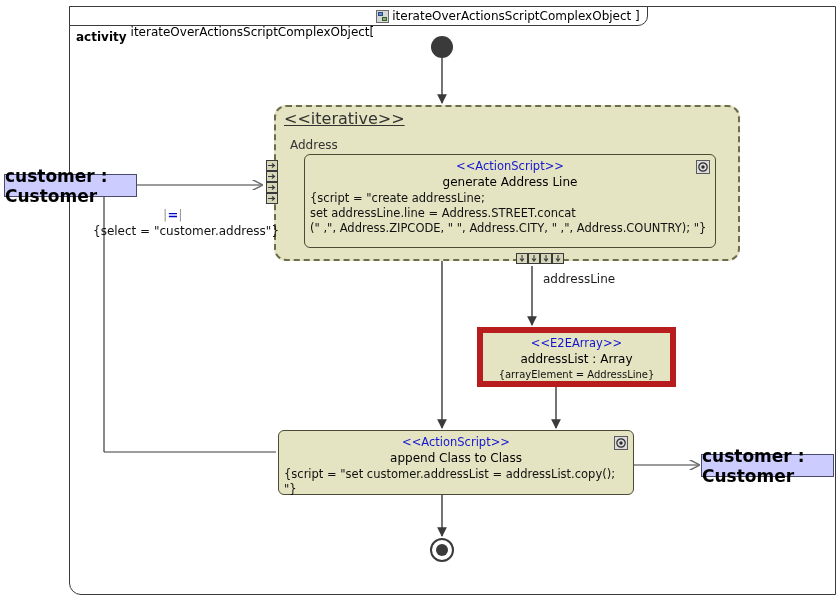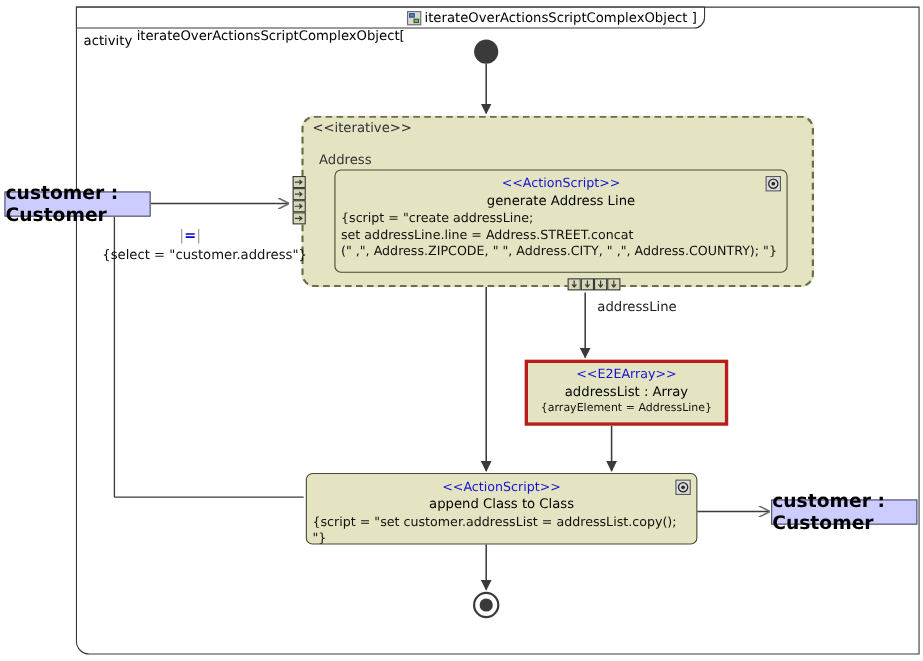--- a/index.html
+++ b/index.html
@@ -42,21 +42,21 @@
     border-radius: 0 0 10px 0;
     background: #ffffff;
     box-sizing: border-box;
     display: flex;
     align-items: center;
     padding: 0 7px 0 6px;
     white-space: nowrap;
     font-size: 12px;
     color: #000;
   }
-  #activity-title-tab .kw { font-weight: normal; margin-top: 42px; }
+  #activity-title-tab .kw { font-weight: bold; margin-top: 42px; }
   #activity-title-tab .nm { margin-left: 4px; margin-top: 32px; }
   .diagram-icon {
     display: inline-block;
     width: 13px;
     height: 13px;
     margin: 0 3px 0 2px;
     position: relative;
     border: 1px solid #6b6b6b;
     background: #d8d8d8;
     box-sizing: border-box;
@@ -88,22 +88,23 @@
     width: 466px;
     height: 156px;
     border: 2px dashed #6d6d4a;
     border-radius: 12px;
     background: #e4e4c2;
     box-sizing: border-box;
   }
   #region-stereotype {
     left: 284px;
     top: 109px;
-    font-size: 12px;
+    font-size: 16px;
     color: #333333;
+    text-decoration: underline;
   }
   #region-param-label {
     left: 290px;
     top: 138px;
     font-size: 12px;
     color: #333333;
   }
 
   
   .pin-stack-v {
@@ -189,23 +190,23 @@
     left: 278px;
     top: 430px;
     width: 356px;
     height: 65px;
   }
 
   
   #e2e-array-node {
     left: 477px;
     top: 327px;
-    width: 185px;
+    width: 199px;
     height: 60px;
-    border: 3px solid #b91c1c;
+    border: 6px solid #b91c1c;
     background: #e4e4c2;
     box-sizing: border-box;
   }
   #e2e-array-node .ster {
     text-align: center;
     color: #1414d2;
     font-size: 11.5px;
     margin-top: 3px;
   }
   #e2e-array-node .ttl {

